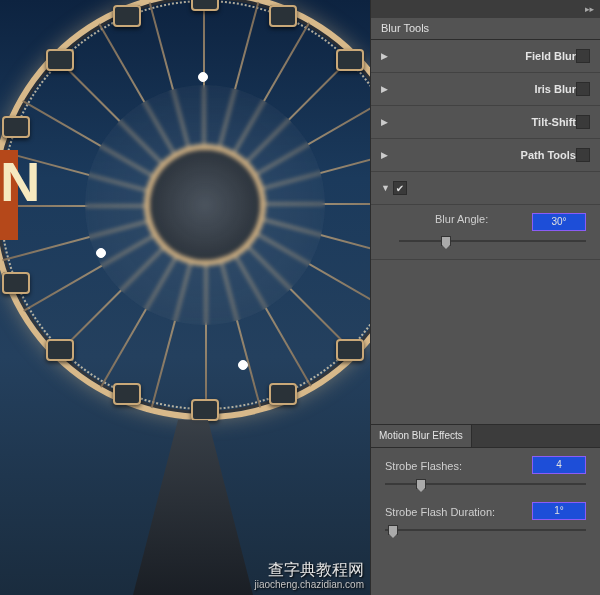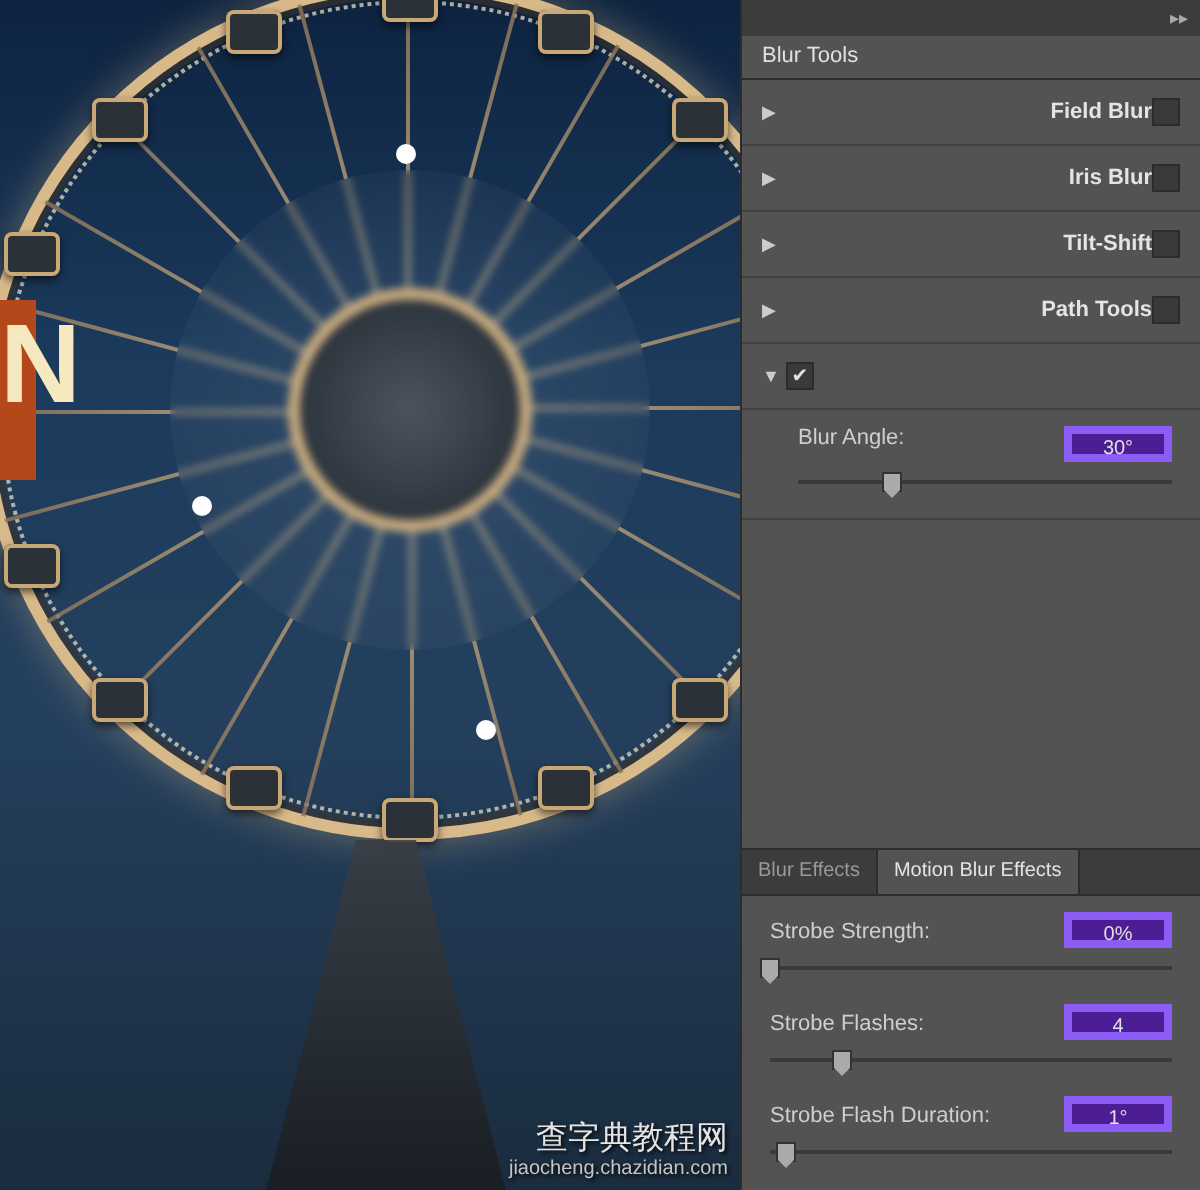--- a/index.html
+++ b/index.html
@@ -46,23 +46,23 @@
   border-bottom:1px solid #424242; }
 .tool-row .arrow { width:12px; font-size:9px; color:#ccc; }
 .tool-row .label { flex:1; color:#e4e4e4; font-weight:bold; font-size:11px;text-align:right; }
 .tool-row .cb { width:14px; height:14px; border:1px solid #2c2c2c; background:#3a3a3a;
   display:flex; align-items:center; justify-content:center; }
 .tool-row.expanded { background:#535353; }
 .tool-row.expanded .arrow { transform:none; }
 .check::after { content:"✔"; font-size:10px; color:#e0e0e0; }
 
 .sub-block { padding:8px 14px 12px 28px; border-bottom:1px solid #424242; }
-.sub-block .lbl { display:inline-block; color:#cfcfcf; }
-.val-box { float:right; width:54px; height:18px; background:#4c1d95;
-  border:4px solid #8b5cf6; color:#e0e0e0; text-align:center; line-height:16px; font-size:10px; }
+.sub-block .lbl { display:inline-block; color:#cfcfcf;margin-left:36px; }
+.val-box { float:right; width:54px; height:18px; background:#1d4ed8;
+  border:1px solid #8b5cf6; color:#e0e0e0; text-align:center; line-height:16px; font-size:10px; }
 .slider { margin-top:10px; height:12px; position:relative; }
 .slider-track { position:absolute; left:0; right:0; top:5px; height:2px; background:#3a3a3a; }
 .slider-thumb { position:absolute; top:1px; width:10px; height:10px;
   background:#aaa; border:1px solid #333; transform:translateX(-5px); }
 .slider-thumb::after { content:""; position:absolute; left:50%; top:100%;
   border:4px solid transparent; border-top-color:#aaa; margin-left:-4px; }
 
 .spacer { height:164px; }
 
 .effects-tabs { height:24px; display:flex; background:#3c3c3c; border-top:1px solid #2c2c2c; border-bottom:1px solid #2c2c2c; }
@@ -174,32 +174,23 @@
     <span class="val-box">30°</span>
     <div class="slider">
       <div class="slider-track"></div>
       <div class="slider-thumb" id="angle-thumb" style="left: 25%;"></div>
     </div>
   </div>
 
   <div class="spacer"></div>
 
   <div class="effects-tabs">
-    <div class="etab">Blur Effects</div>
     <div class="etab active">Motion Blur Effects</div>
   </div>
 
-  <div class="eff-row" style="position:relative">
-    <span class="lbl">Strobe Strength:</span>
-    <span class="val-box">0%</span>
-    <div class="slider">
-      <div class="slider-track"></div>
-      <div class="slider-thumb" id="ss-thumb" style="left: 0%;"></div>
-    </div>
-  </div>
 
   <div class="eff-row" style="position:relative">
     <span class="lbl">Strobe Flashes:</span>
     <span class="val-box">4</span>
     <div class="slider">
       <div class="slider-track"></div>
       <div class="slider-thumb" id="sf-thumb" style="left: 18%;"></div>
     </div>
   </div>
 

